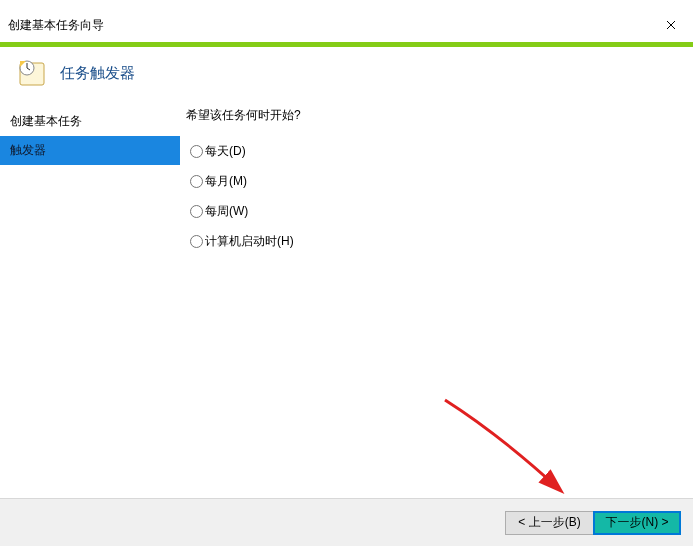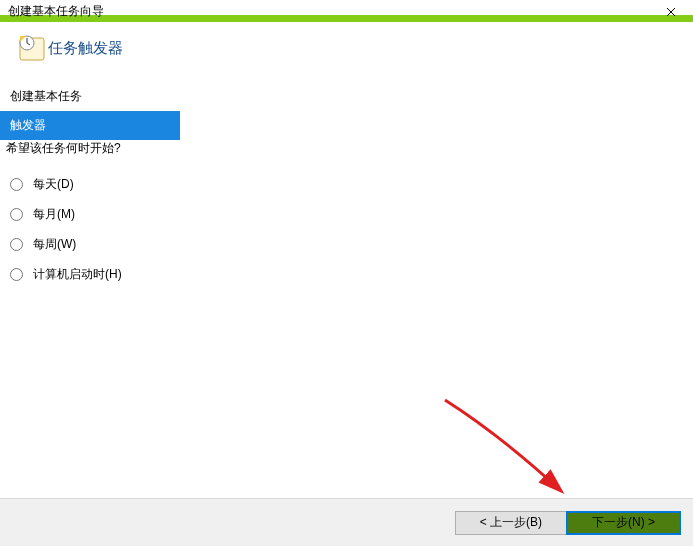--- a/index.html
+++ b/index.html
@@ -6,74 +6,73 @@
     body {
       font-family: "Microsoft YaHei", "Segoe UI", sans-serif;
       font-size: 12px;
       background: #fff;
       width: 693px;
       height: 546px;
       overflow: hidden;
       position: relative;
     }
     .titlebar {
-      height: 22px;
+      height: 47px;
       display: flex;
       align-items: center;
       justify-content: space-between;
       padding: 8px 0 0 8px;
-      border-bottom: 7px solid #84cc16;
+      border-bottom: 5px solid #84cc16;
     }
     .close-btn {
       width: 45px; height: 30px;
       display: flex; align-items: center; justify-content: center;
       font-size: 14px;
       cursor: pointer;
     }
     .header {
       display: flex;
       align-items: center;
       padding: 10px 16px 18px 16px;
-      gap: 0;
+      gap: 12px;
     }
     .header-icon {
       width: 32px; height: 32px;
       position: relative;
     }
     .header-title { font-size: 15px; color: #1a4e8a; }
     .body {
       display: flex;
       height: 398px;
-      flex-direction: column;
     }
     .sidebar {
       width: 180px;
       padding-top: 0;
     }
     .sidebar-item {
       padding: 6px 10px;
       cursor: pointer;
       font-size: 12px;
     }
     .sidebar-item.active {
       background: #1a86e0;
-      color: #ffffff;
+      color: #0f172a;
     }
     .main {
       flex: 1;
       padding: 0 32px 0 6px;
     }
     .prompt {
       margin-bottom: 14px;
       font-size: 12px;
     }
     .radio-row {
       display: flex;
       align-items: center;
-      gap: 10px;
+      gap: 2px;
       padding: 5px 4px;
       margin-bottom: 3px;
       font-size: 12px;
     }
     .radio-row input { cursor: pointer; }
     .radio-row label { cursor: pointer; }
     .highlight {
       border: 2px solid #e02020;
       display: inline-flex;
     }
@@ -90,25 +89,25 @@
       gap: 8px;
     }
     .btn {
       min-width: 88px;
       height: 24px;
       border: 1px solid #adadad;
       background: #e1e1e1;
       font-size: 12px;
       font-family: inherit;
       cursor: pointer;
-      padding: 0 24px;
+      padding: 0 10px;
     }
     .btn.primary {
       border: 2px solid #0078d7;
-      background: #4d7c0f;
+      background: #14b8a6;
     }
     .btn-group { display: flex; gap: 0; }
     .btn-group .btn:first-child { border-right: none; }
     .arrow {
       position: absolute;
       pointer-events: none;
     }
   </style>
 </head>
 <body>

